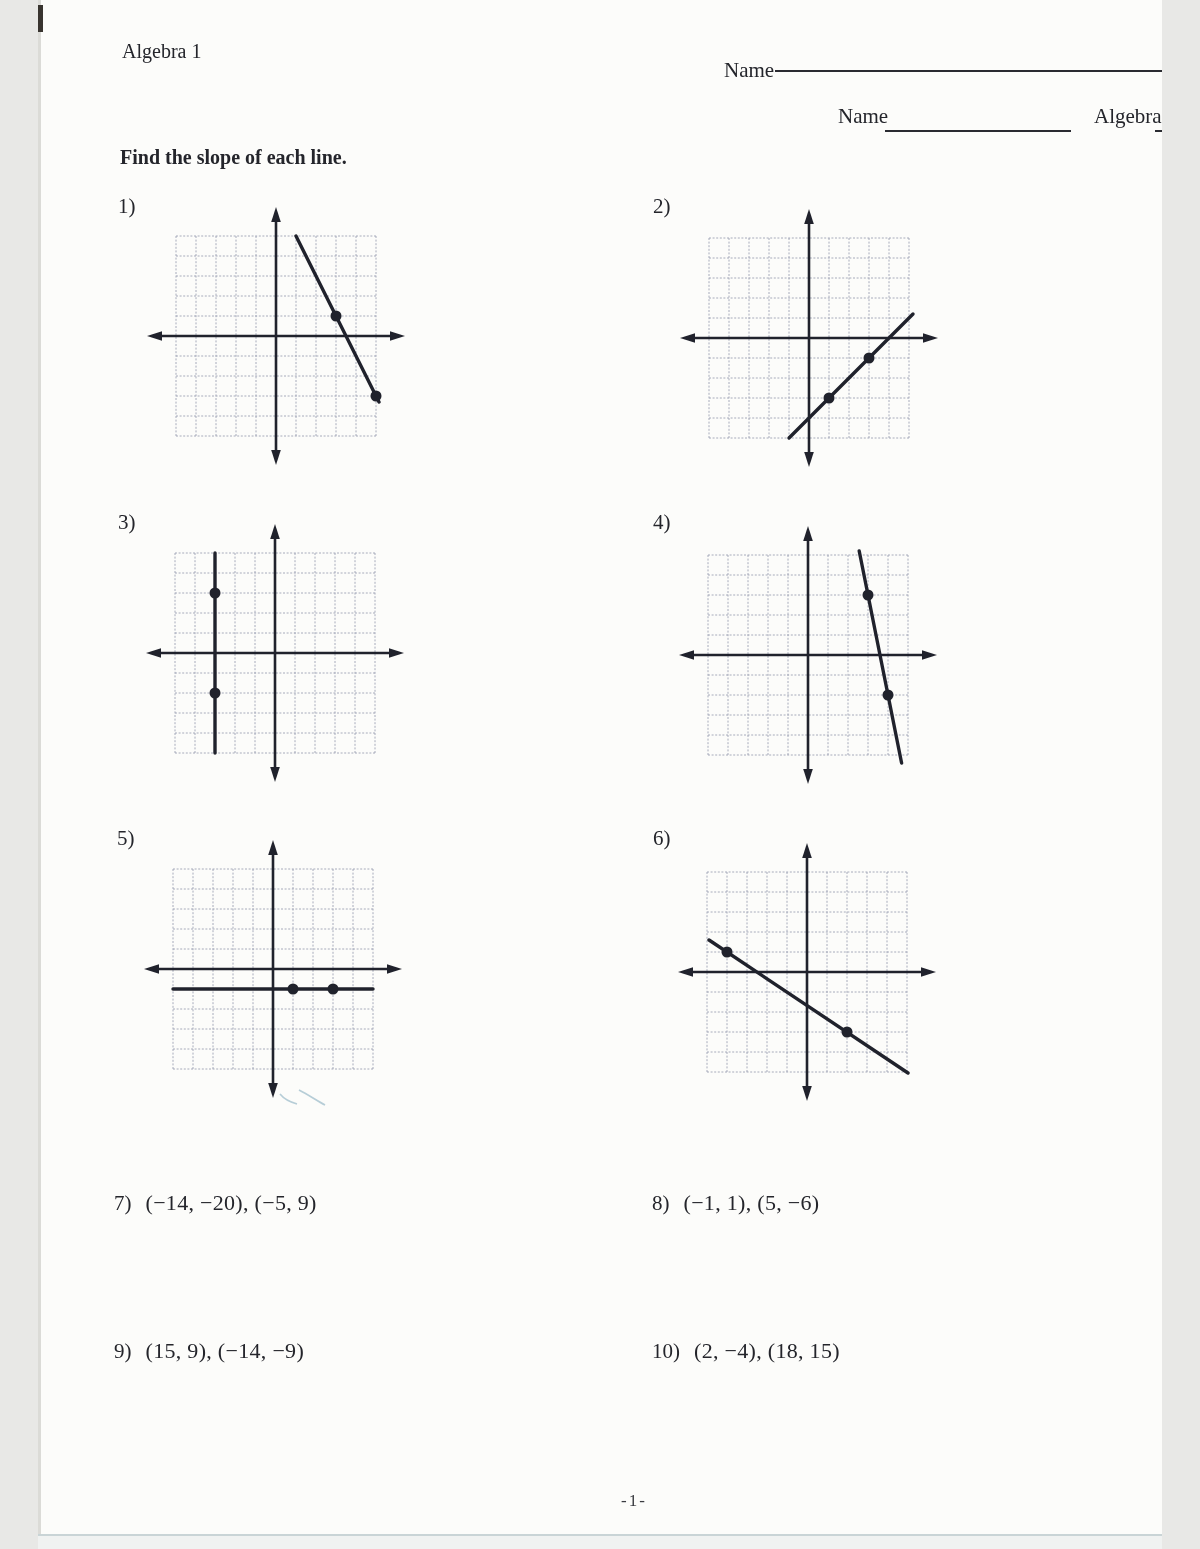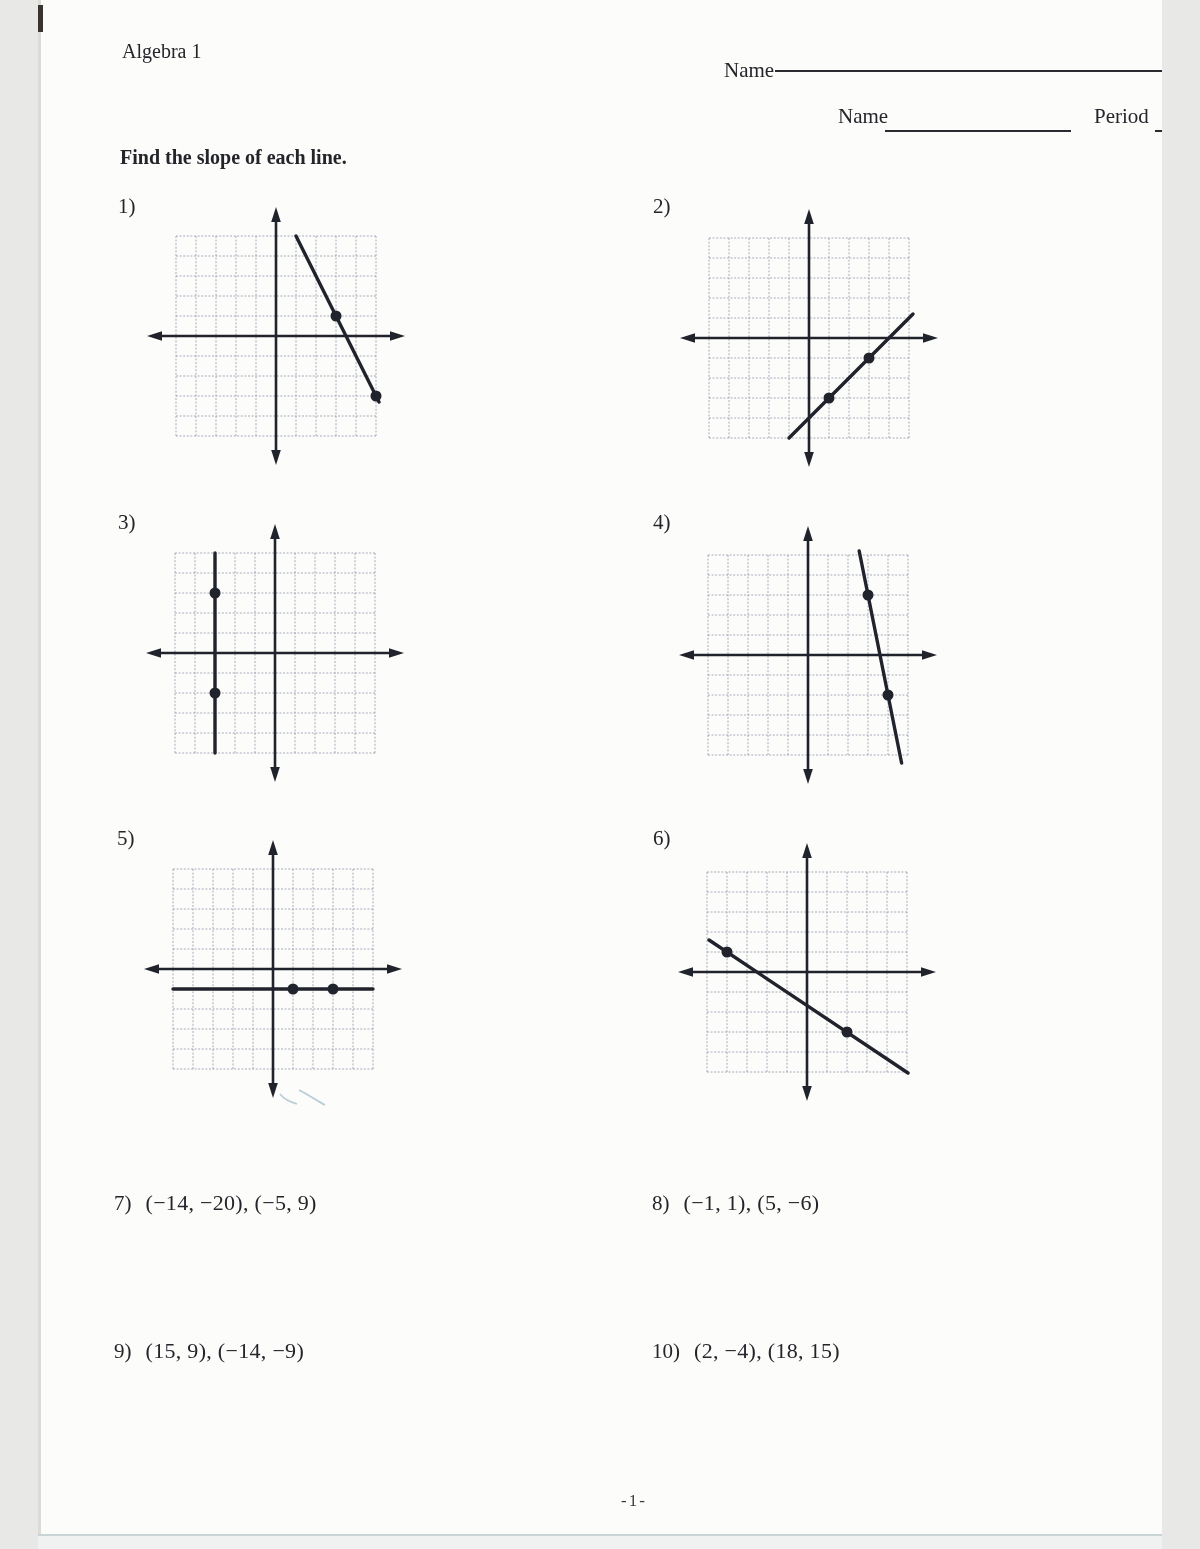--- a/index.html
+++ b/index.html
@@ -47,21 +47,21 @@
   <div class="abs art-topleft"></div>
   <div class="abs art-bottomline"></div>
   <div class="abs art-bottomarea"></div>
 
   <div class="abs course">Algebra 1</div>
   <div class="abs field-label" style="left:686px; top:58px;">Name</div>
   <div class="abs field-line" style="left:737px; top:70px; width:420px;"></div>
 
   <div class="abs field-label" style="left:800px; top:104px;">Name</div>
   <div class="abs field-line" style="left:847px; top:130px; width:186px;"></div>
-  <div class="abs field-label" style="left:1056px; top:104px;">Period</div>
+  <div class="abs field-label" style="left:1056px; top:104px;">Algebra</div>
   <div class="abs field-line" style="left:1117px; top:130px; width:40px;"></div>
 
   <div class="abs instr sec1">Find the slope of each line.</div>
 
   <div class="abs graph-label" style="left:80px;  top:194px;">1)</div>
   <div class="abs" style="left:103px; top:201px;">
       <svg width="270" height="270" viewBox="0 0 270 270" class="graph-svg">
         <g>
           <line x1="35" y1="35" x2="35" y2="235" stroke="#989db0" stroke-width="1" stroke-dasharray="2 1.6" opacity="0.85"></line>
           <line x1="35" y1="235" x2="235" y2="235" stroke="#989db0" stroke-width="1" stroke-dasharray="2 1.6" opacity="0.85"></line>

